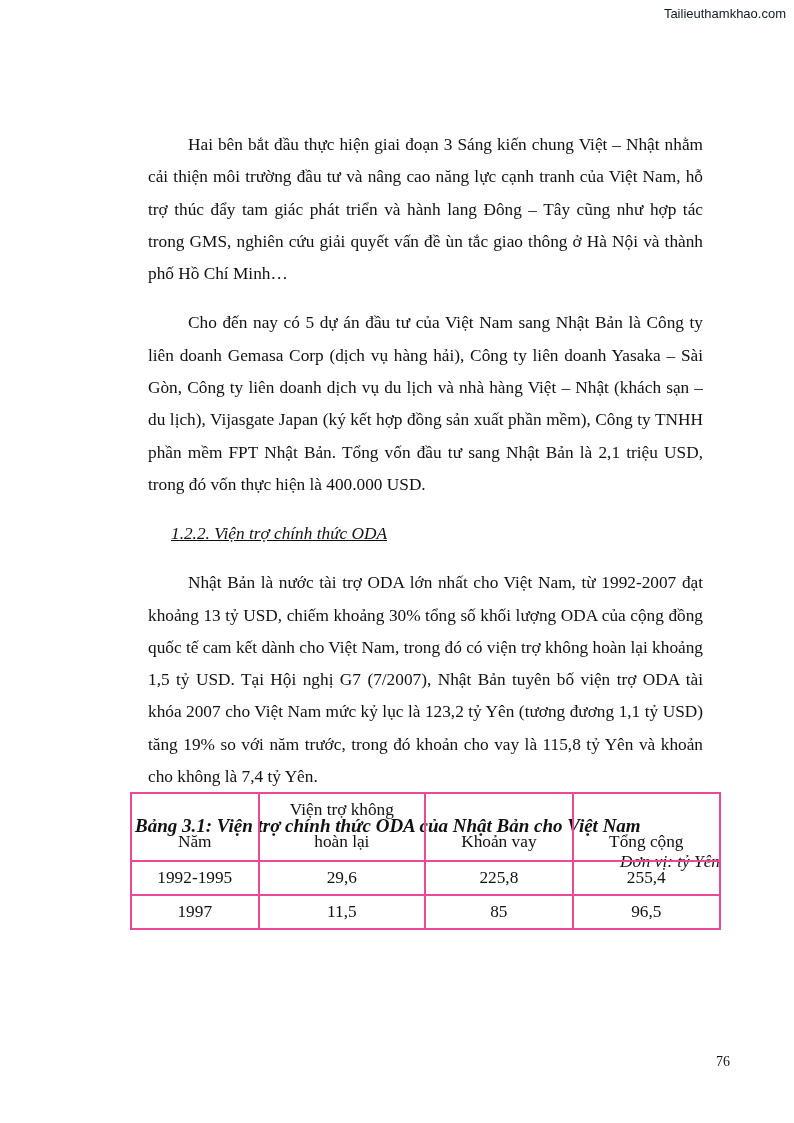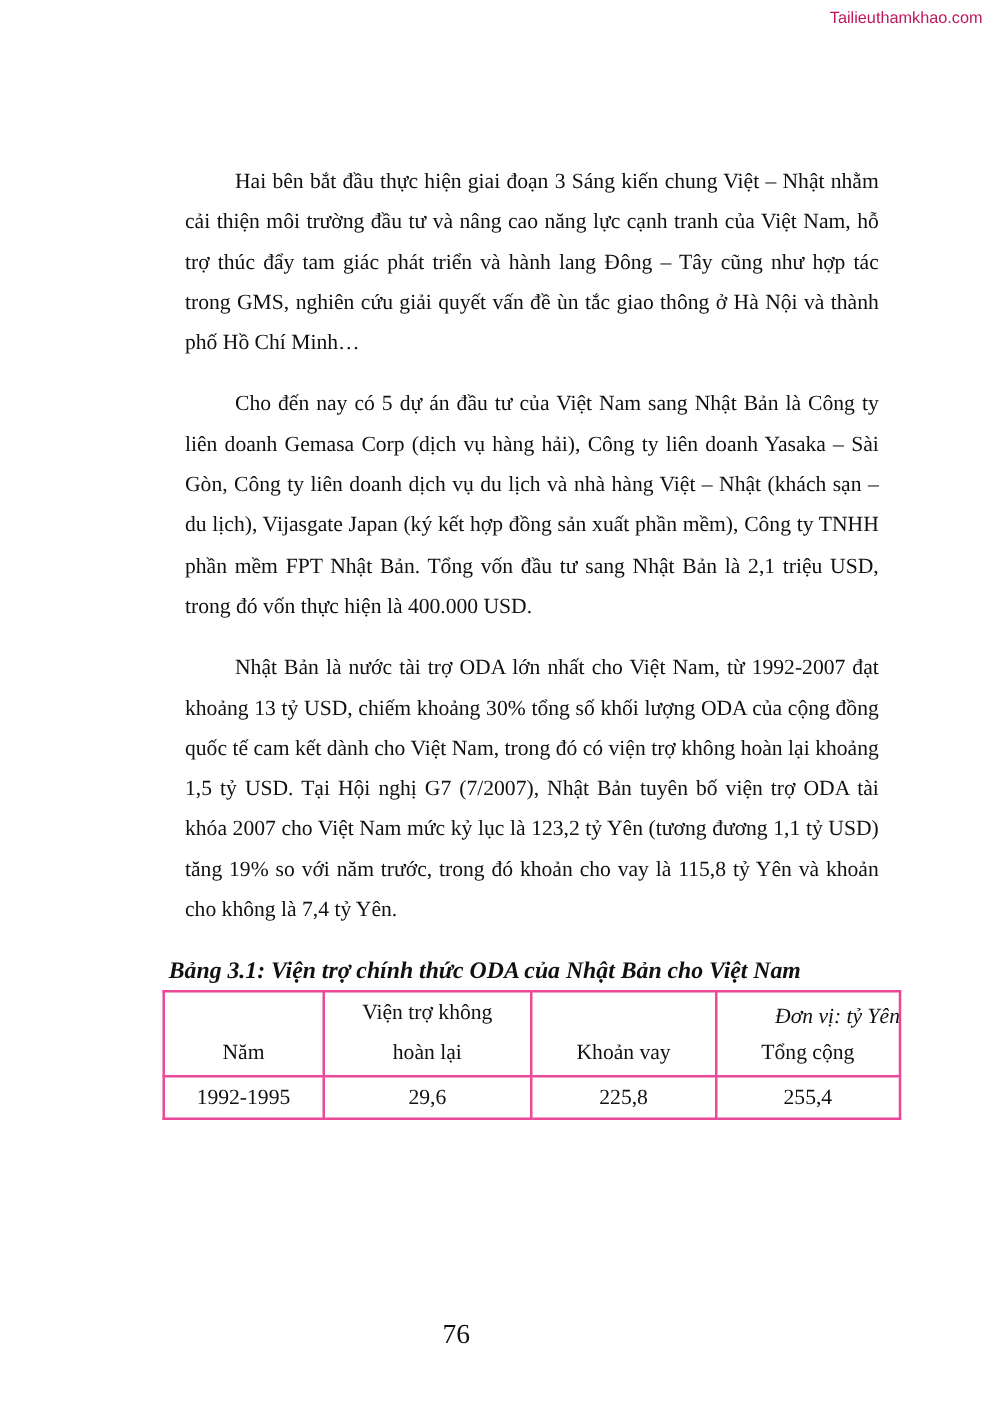--- a/index.html
+++ b/index.html
@@ -1,39 +1,40 @@
 <!DOCTYPE html>
 <html><head>
 <meta charset="utf-8">
 <style>
   html, body { margin: 0; padding: 0; background: #ffffff; }
   body { width: 794px; height: 1123px; position: relative; overflow: hidden;
          font-family: "Liberation Serif", serif; color: #111; }
   .watermark { position: absolute; top: 6px; right: 8px; font-family: "Liberation Sans", sans-serif;
-               font-size: 13px; color: #be185d; }
+               font-size: 13px; color: #0f172a; }
   .content { position: absolute; left: 131px; top: 112px; width: 589px; }
   p.para { margin: 17px; font-size: 17.3px; line-height: 32.3px; text-align: justify; text-indent: 40px; }
   .heading { margin: 0; font-size: 17.3px; line-height: 32px; font-style: italic; text-decoration: underline;
              padding-left: 40px; }
   .caption { margin: 4px; font-size: 19px; line-height: 32px; font-weight: bold; font-style: italic; text-align: left; }
   .unit { margin: 0; font-size: 17.3px; line-height: 32px; font-style: italic; text-align: right; }
   table { position: absolute; left: 130px; top: 792px; width: 591px; border-collapse: collapse; font-size: 17.3px; }
   td, th { border: 2px solid #ec4899; text-align: center; font-weight: normal; padding: 0; }
   th { height: 62px; vertical-align: bottom; line-height: 32px; padding-bottom: 2px; }
   td { height: 32px; line-height: 32px; }
-  .pagenum { position: absolute; top: 1054px; left: 0; width: 730px; text-align: center; font-size: 22px; }
+  .pagenum { position: absolute; top: 1054px; left: 0; width: 730px; text-align: right; font-size: 14px; }
 </style>
 </head>
 <body>
 
 <div class="watermark">Tailieuthamkhao.com</div>
 
 <div class="content">
   <p class="para">Hai bên bắt đầu thực hiện giai đoạn 3 Sáng kiến chung Việt – Nhật nhằm cải thiện môi trường đầu tư và nâng cao năng lực cạnh tranh của Việt Nam, hỗ trợ thúc đẩy tam giác phát triển và hành lang Đông – Tây cũng như hợp tác trong GMS, nghiên cứu giải quyết vấn đề ùn tắc giao thông ở Hà Nội và thành phố Hồ Chí Minh…</p>
   <p class="para">Cho đến nay có 5 dự án đầu tư của Việt Nam sang Nhật Bản là Công ty liên doanh Gemasa Corp (dịch vụ hàng hải), Công ty liên doanh Yasaka – Sài Gòn, Công ty liên doanh dịch vụ du lịch và nhà hàng Việt – Nhật (khách sạn – du lịch), Vijasgate Japan (ký kết hợp đồng sản xuất phần mềm), Công ty TNHH phần mềm FPT Nhật Bản. Tổng vốn đầu tư sang Nhật Bản là 2,1 triệu USD, trong đó vốn thực hiện là 400.000 USD.</p>
+  <p class="heading">1.2.2. Viện trợ chính thức ODA</p>
   <p class="para">Nhật Bản là nước tài trợ ODA lớn nhất cho Việt Nam, từ 1992-2007 đạt khoảng 13 tỷ USD, chiếm khoảng 30% tổng số khối lượng ODA của cộng đồng quốc tế cam kết dành cho Việt Nam, trong đó có viện trợ không hoàn lại khoảng 1,5 tỷ USD. Tại Hội nghị G7 (7/2007), Nhật Bản tuyên bố viện trợ ODA tài khóa 2007 cho Việt Nam mức kỷ lục là 123,2 tỷ Yên (tương đương 1,1 tỷ USD) tăng 19% so với năm trước, trong đó khoản cho vay là 115,8 tỷ Yên và khoản cho không là 7,4 tỷ Yên.</p>
   <p class="caption">Bảng 3.1: Viện trợ chính thức ODA của Nhật Bản cho Việt Nam</p>
   <p class="unit">Đơn vị: tỷ Yên</p>
 </div>
 
 <table>
   <colgroup>
     <col style="width:128px">
       <col style="width:167px">
       <col style="width:148px">
@@ -47,16 +48,22 @@
       <th>Tổng cộng</th>
     </tr>
   </thead>
   <tbody>
     <tr>
       <td>1992-1995</td>
       <td>29,6</td>
       <td>225,8</td>
       <td>255,4</td>
     </tr>
+    <tr>
+      <td>1997</td>
+      <td>11,5</td>
+      <td>85</td>
+      <td>96,5</td>
+    </tr>
   </tbody>
 </table>
 
 <div class="pagenum">76</div>
 
 </body></html>

